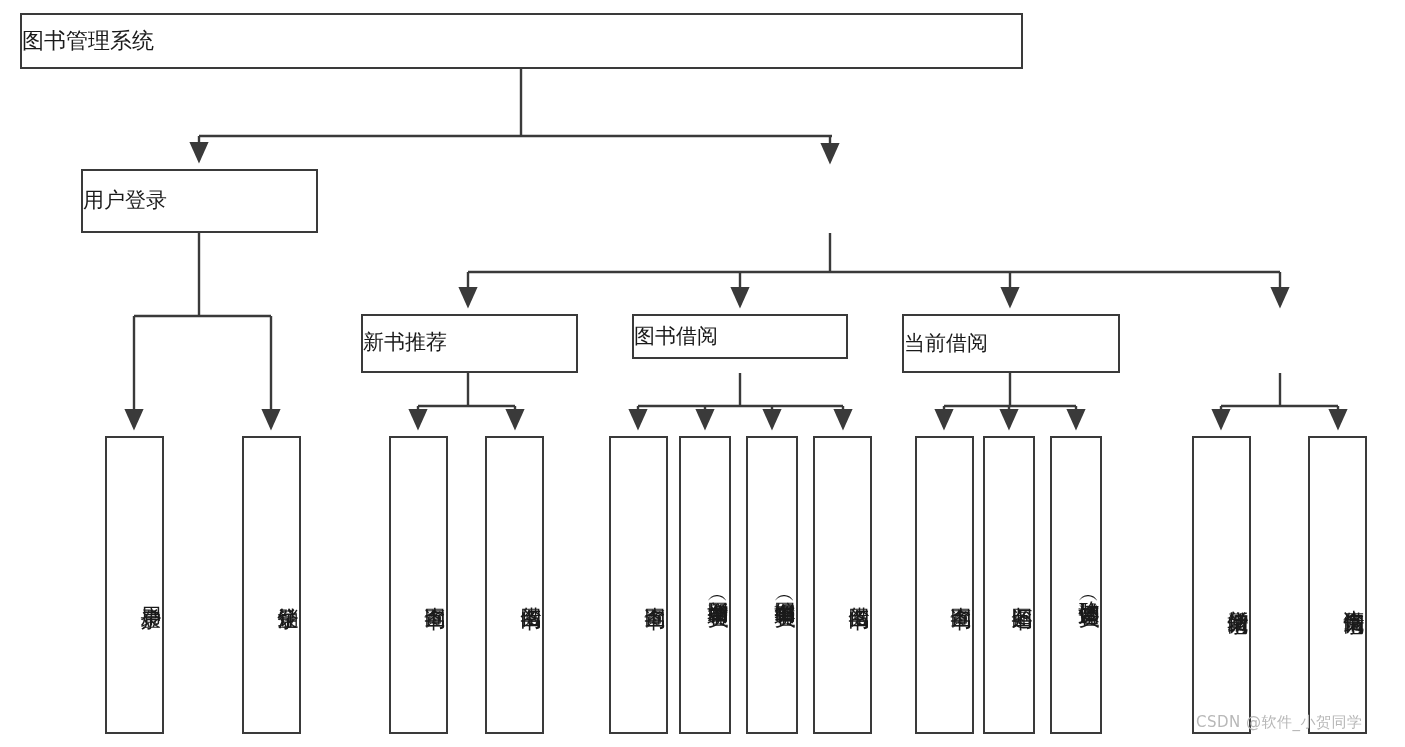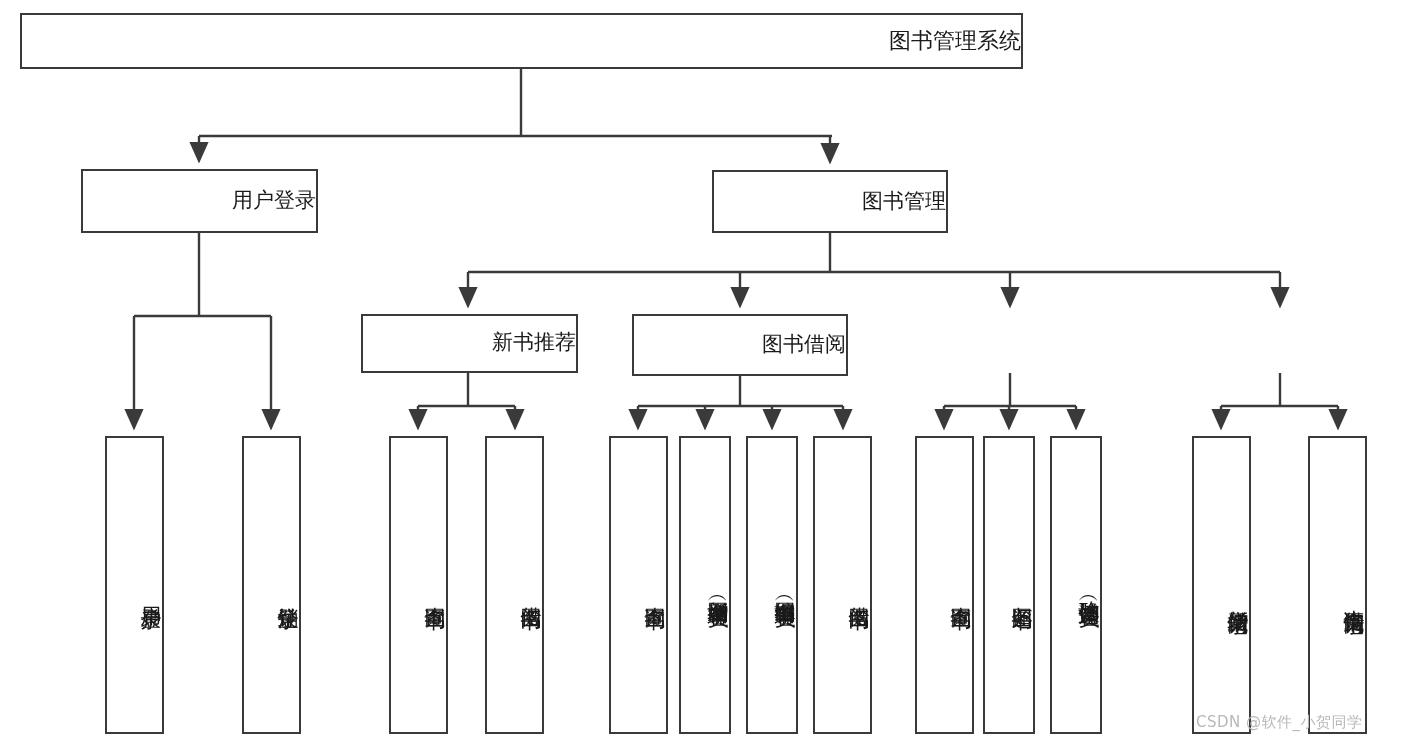--- a/index.html
+++ b/index.html
@@ -26,21 +26,21 @@
     height: 747px;
     pointer-events: none;
   }
   .node {
     position: absolute;
     box-sizing: border-box;
     border: 2px solid #3a3a3a;
     background: #ffffff;
     display: flex;
     align-items: center;
-    justify-content: flex-end;
+    justify-content: flex-start;
     color: #1a1a1a;
     line-height: 1.12;
     text-align: center;
   }
   .node.h {
     font-size: 21px;
   }
   .node.root {
     font-size: 22px;
   }
@@ -124,29 +124,29 @@
     </g>
   </svg>
 
   <div class="node root" style="left:20px; top:13px; width:1003px; height:56px;">
     <span>图书管理系统</span>
   </div>
 
   <div class="node h" style="left:81px; top:169px; width:237px; height:64px;">
     <span>用户登录</span>
   </div>
-  <div class="node h" style="left:712px; top:170px; width:236px; height:63px;">
-    <span>图书管理</span>
-  </div>
 
   <div class="node h" style="left:361px; top:314px; width:217px; height:59px;font-family:Liberation Mono, monospace;">
     <span>新书推荐</span>
   </div>
-  <div class="node h" style="left:632px; top:314px; width:216px; height:62px;">
+  <div class="node h" style="left:632px; top:314px; width:216px; height:45px;">
     <span>图书借阅</span>
+  </div>
+  <div class="node h" style="left:902px; top:314px; width:218px; height:59px;">
+    <span>当前借阅</span>
   </div>
 
   <div class="node v" style="left:105px; top:436px; width:59px; height:298px;">
     <span class="vtext">用户登录</span>
   </div>
   <div class="node v" style="left:242px; top:436px; width:59px; height:298px;">
     <span class="vtext">注销登录</span>
   </div>
   <div class="node v" style="left:389px; top:436px; width:59px; height:298px;">
     <span class="vtext">查询图书</span>

